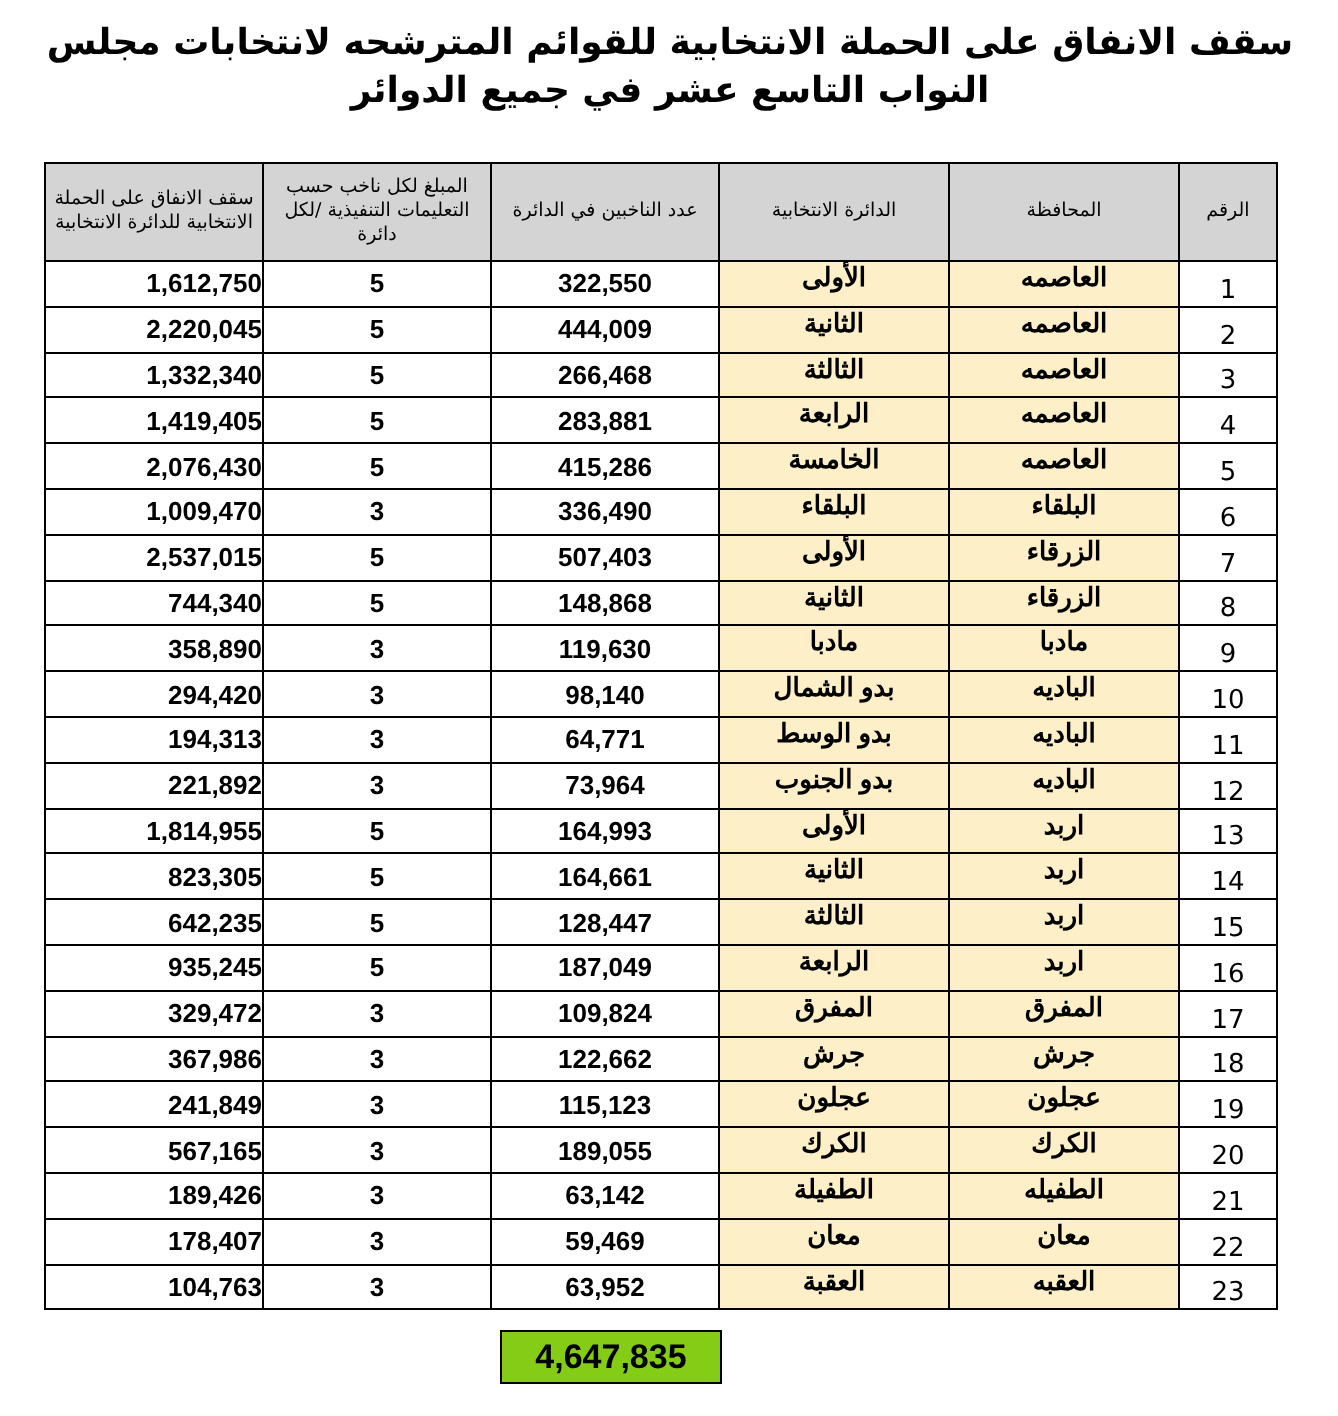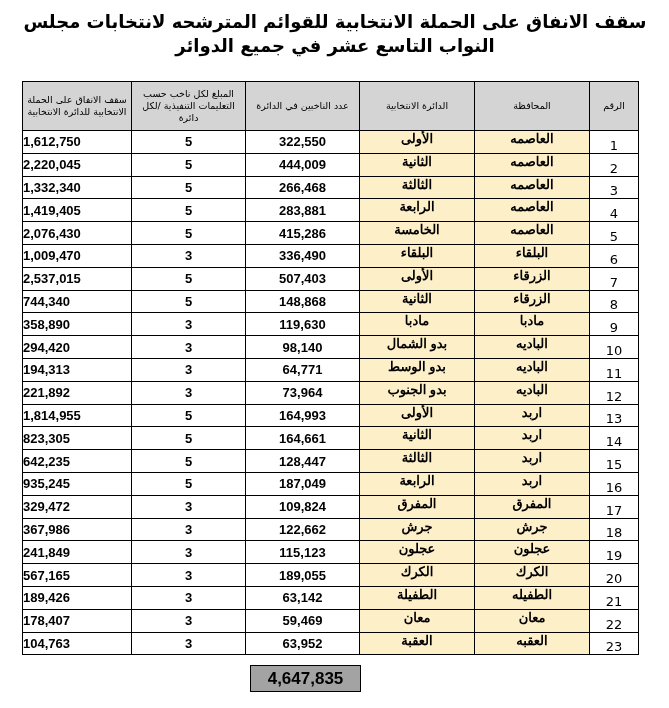--- a/index.html
+++ b/index.html
@@ -18,24 +18,24 @@
   col.c-gov { width: 115px; }
   col.c-dist { width: 115px; }
   col.c-voters { width: 114px; }
   col.c-amount { width: 114px; }
   col.c-cap { width: 109px; }
   td.num { text-align: center; font-size: 10px; vertical-align: bottom; padding-bottom: 2px; }
   td.gov, td.dist { background: #fdefc8; text-align: center; font-weight: bold; font-size: 11px;
                     font-family: "Liberation Sans", sans-serif; vertical-align: top; padding-top: 2px; margin-left: 48px; }
   td.voters, td.amount { text-align: center; font-weight: bold; font-size: 14.5px;
                          font-family: "Liberation Sans", sans-serif; }
-  td.cap { text-align: left; direction: ltr; font-weight: bold; font-size: 14.5px; padding-left: 6px;
+  td.cap { text-align: right; direction: ltr; font-weight: bold; font-size: 14.5px; padding-left: 6px;
            font-family: "Liberation Sans", sans-serif; margin-top: 33px; }
   .total { position: absolute; left: 250px; top: 665px; width: 111px; height: 27px;
-           background: #a3a3a3; border: 1.5px solid #000; box-sizing: border-box;
+           background: #84cc16; border: 1.5px solid #000; box-sizing: border-box;
            font-family: "Liberation Sans", sans-serif; font-weight: bold; font-size: 17px;
            text-align: center; line-height: 25px; }
 </style>
 </head>
 <body>
 
 <div class="title">
   <span class="line">سقف الانفاق على الحملة الانتخابية للقوائم المترشحه لانتخابات مجلس النواب التاسع عشر في جميع الدوائر</span>
 </div>
 

